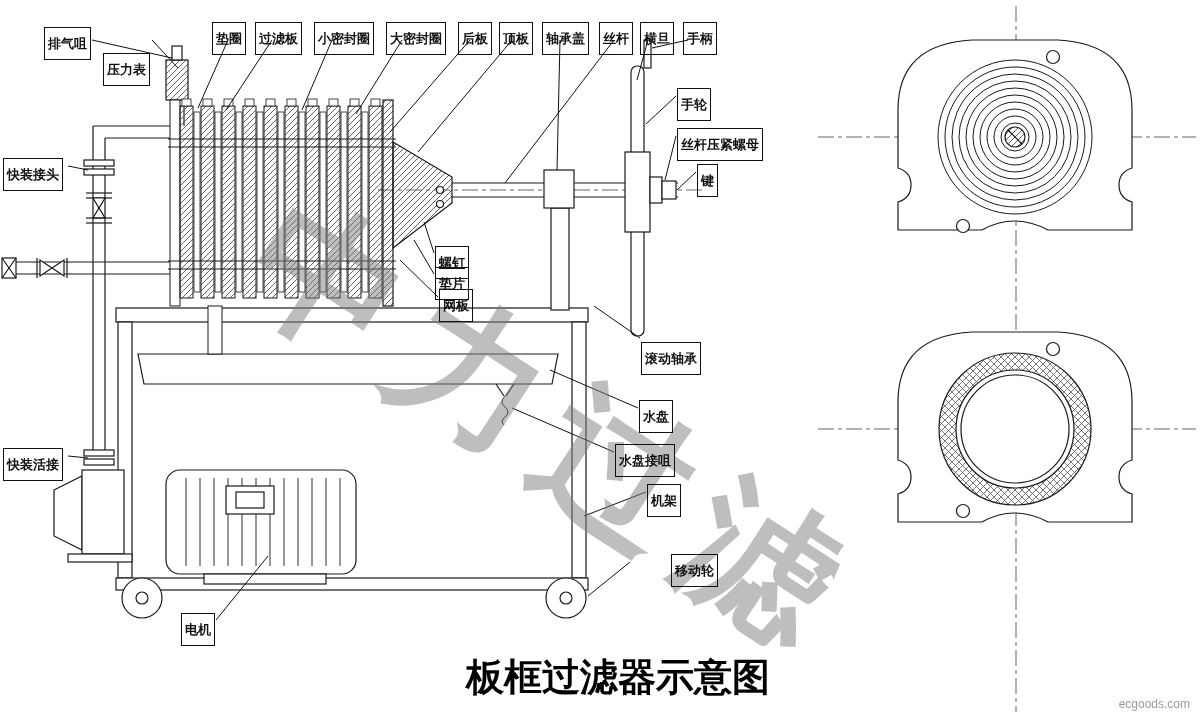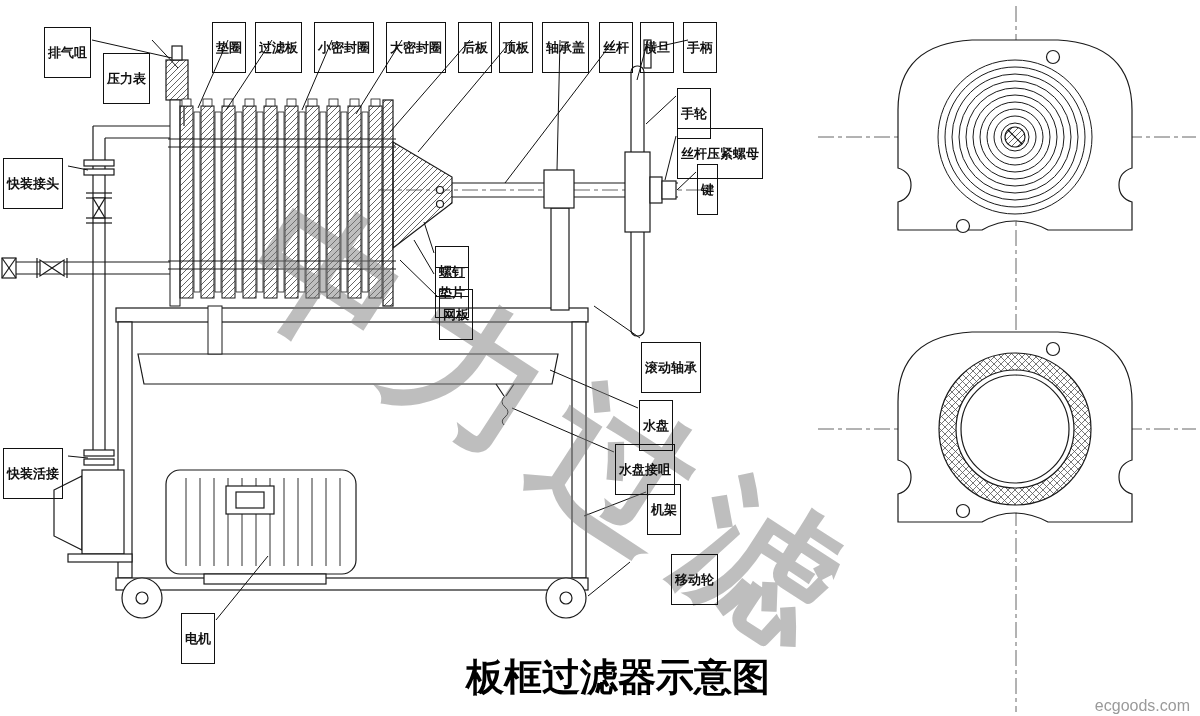--- a/index.html
+++ b/index.html
@@ -1,29 +1,29 @@
 <!DOCTYPE html>
 <html><head>
 <meta charset="utf-8">
 <style>
   html,body{margin:0;padding:0;background:#fff;}
   #stage{position:relative;width:1200px;height:716px;background:#fff;overflow:hidden;
          font-family:"Liberation Sans",sans-serif;}
   svg{position:absolute;left:0;top:0;z-index:1;}
-  .label{position:absolute;z-index:3;border:1px solid #111;padding:16px 3px;
+  .label{position:absolute;z-index:3;border:1px solid #111;padding:7px 3px;
          font-size:13px;font-weight:600;line-height:17px;color:#111;
          white-space:nowrap;background:rgba(255,255,255,0.0);}
   #watermark{position:absolute;left:318px;top:158px;z-index:2;
              font-family:"Liberation Serif",serif;font-weight:bold;
              font-size:150px;letter-spacing:22px;color:rgba(125,125,125,0.50);
              transform:rotate(33deg);transform-origin:0 0;white-space:nowrap;
              pointer-events:none;}
   #title{position:absolute;left:0;right:0;top:652px;text-align:center;z-index:3;
          font-family:"Liberation Serif",serif;font-weight:600;font-size:38px;color:#000;padding-left:36px;}
-  #credit{position:absolute;right:10px;top:697px;z-index:3;font-size:16px;color:#9a9a9a;}
+  #credit{position:absolute;right:10px;top:697px;z-index:3;font-size:12px;color:#9a9a9a;}
 </style>
 </head>
 <body>
 
 <div id="stage">
 
 <svg width="1200" height="716" viewBox="0 0 1200 716">
   <defs>
     <pattern id="hatch" patternUnits="userSpaceOnUse" width="6" height="6">
       <path d="M0,6 L6,0" stroke="#555" stroke-width="0.9"></path>

